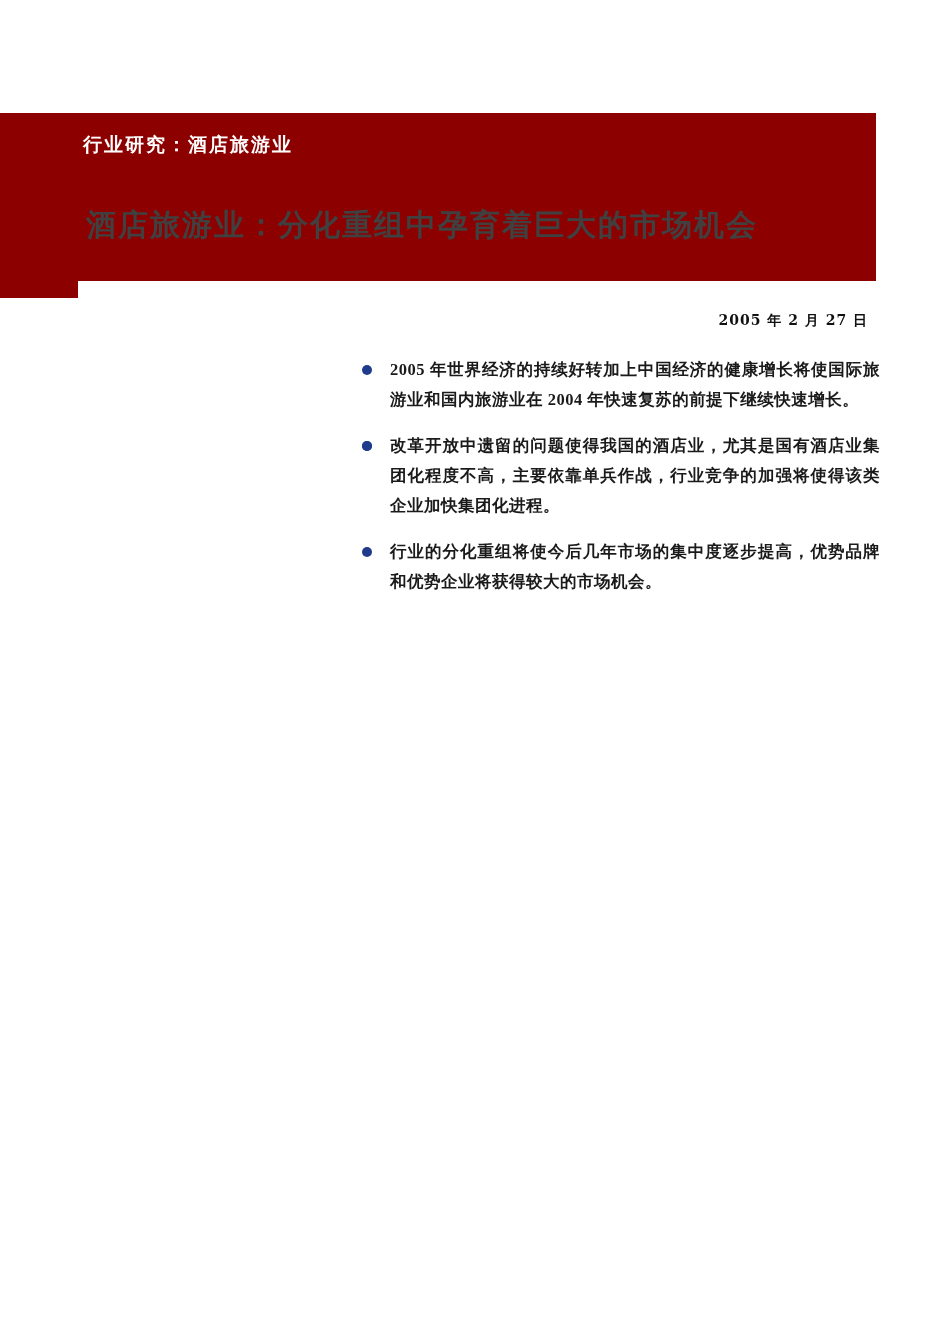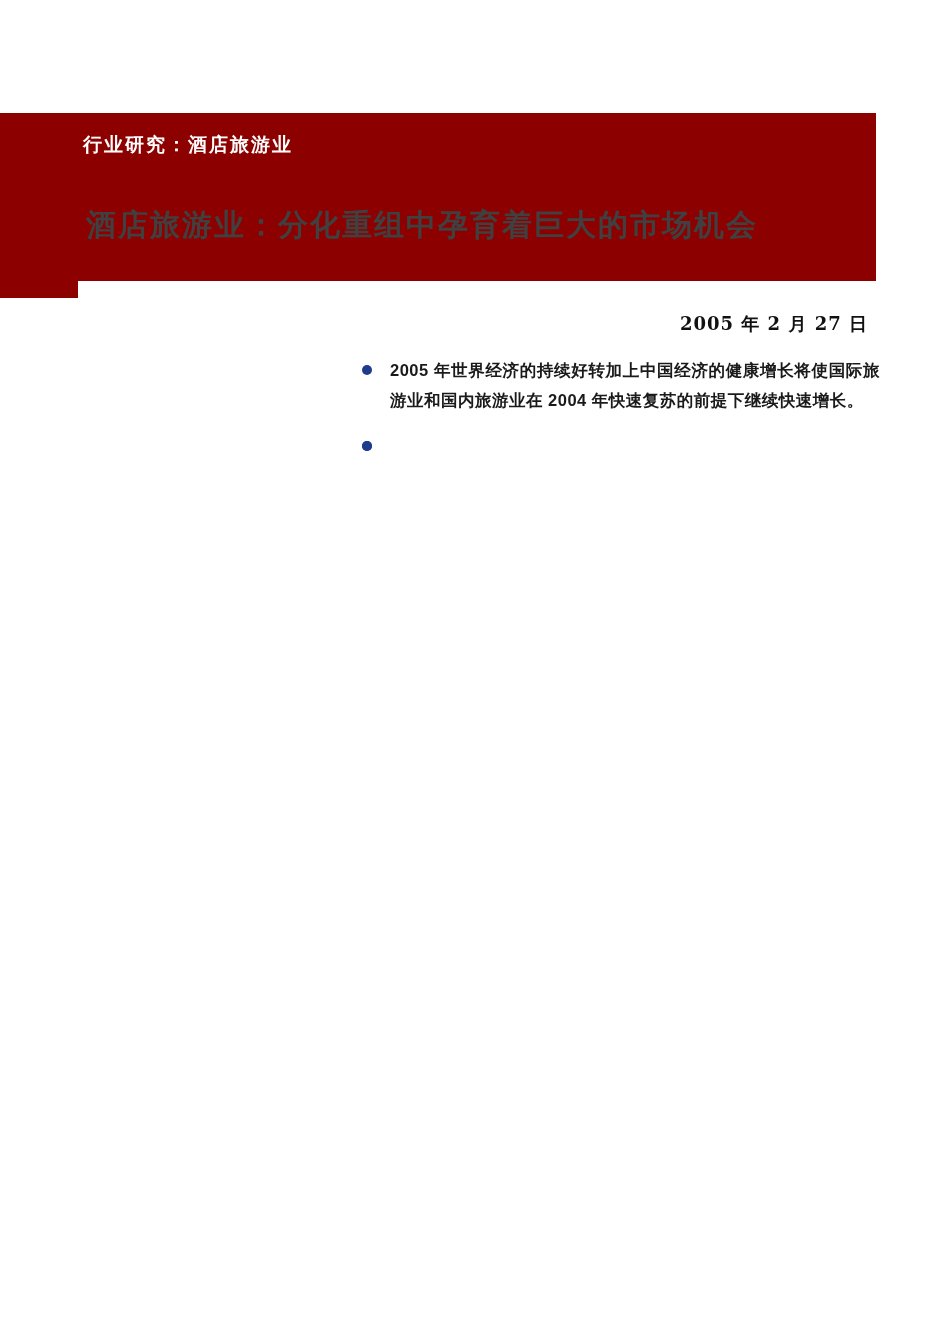--- a/index.html
+++ b/index.html
@@ -64,21 +64,21 @@
     font-family: "DejaVu Serif", "Liberation Serif", serif;
   }
   .doc-date {
     position: absolute;
     left: 0;
     top: 312px;
     width: 876px;
     text-align: right;
     padding-right: 8px;
     box-sizing: border-box;
-    font-size: 18px;
+    font-size: 14px;
     font-weight: bold;
     color: #111111;
     font-family: "DejaVu Serif", "Liberation Serif", serif;
     letter-spacing: 1px;
   }
 
   
   .viewpoint {
     position: absolute;
     left: 360px;
@@ -101,21 +101,21 @@
   ul.points li {
     position: relative;
     padding-left: 30px;
     margin-bottom: 16px;
     font-size: 16.5px;
     line-height: 30px;
     color: #1a1a1a;
     font-weight: bold;
     letter-spacing: 0.5px;
     text-align: justify;
-    font-family: Liberation Sans, sans-serif;
+    font-family: Liberation Serif, serif;
   }
   ul.points li .bullet {
     position: absolute;
     left: 2px;
     top: 10px;
     width: 10px;
     height: 10px;
     border-radius: 50%;
     background: #1f3b8c;
     display: block;
@@ -140,17 +140,22 @@
     <ul class="points">
       <li>
         <span class="bullet"></span>
         <span>2005 年世界经济的持续好转加上中国经济的健康增长将使国际旅游业和国内旅游业在 2004 年快速复苏的前提下继续快速增长。</span>
       </li>
       <li>
         <span class="bullet"></span>
       </li>
       <li>
         <span class="bullet"></span>
+        <span>改革开放中遗留的问题使得我国的酒店业，尤其是国有酒店业集团化程度不高，主要依靠单兵作战，行业竞争的加强将使得该类企业加快集团化进程。</span>
+      </li>
+      <li>
+        <span class="bullet"></span>
+        <span>行业的分化重组将使今后几年市场的集中度逐步提高，优势品牌和优势企业将获得较大的市场机会。</span>
       </li>
     </ul>
   </div>
 
 </div>
 
 </body></html>

